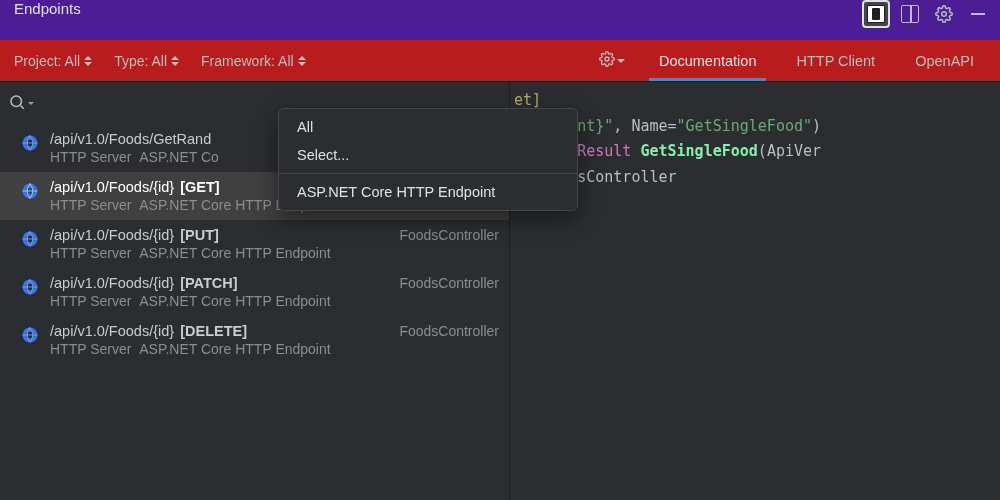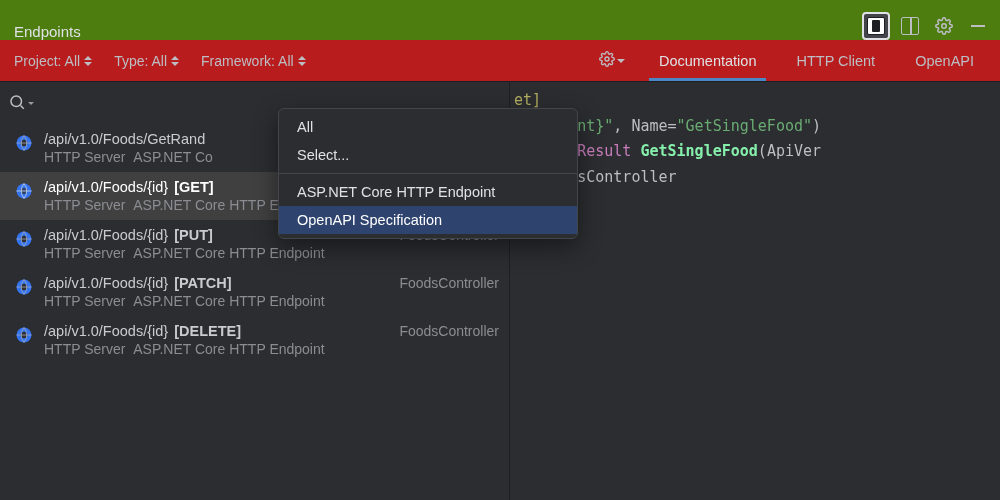--- a/index.html
+++ b/index.html
@@ -6,23 +6,23 @@
 body {
   width: 1000px; height: 500px;
   background: #2b2d30;
   font-family: -apple-system, "Segoe UI", sans-serif;
   font-size: 14px;
   color: #bcbec4;
   overflow: hidden;
   position: relative;
 }
 .header {
-  display: flex; align-items: flex-end; justify-content: space-between;
+  display: flex; align-items: flex-start; justify-content: space-between;
   height: 40px; padding: 0 8px 0 14px;
-  background: #4d7c0f;
+  background: #4c1d95;
 }
 .title { font-size: 15px; color: #dfe1e5; }
 .header-tools { display: flex; gap: 6px; align-items: center; }
 .tool-btn {
   width: 28px; height: 28px; display: flex; align-items: center; justify-content: center;
   border-radius: 4px; color: #bcbec4;
 }
 .tool-btn.boxed { background: #43454a; border: 2px solid #dfe1e5; border-radius: 4px; }
 .tool-btn svg { width: 18px; height: 18px; }
 .split-icon { width:18px;height:18px;border:1.5px solid #bcbec4;border-radius:2px;position:relative;}
@@ -50,21 +50,21 @@
 .tab.active{color:#dfe1e5;}
 .tab.active::after{content:"";position:absolute;left:8px;right:8px;bottom:0;height:3px;background:#4a88c7;}
 
 .main{display:flex;height:calc(500px - 82px);}
 .left{width:510px;border-right:1px solid #1e1f22;display:flex;flex-direction:column;overflow:hidden;}
 .search-row{height:42px;display:flex;align-items:center;padding:0 8px;}
 .search-icon svg{width:18px;height:18px;color:#bcbec4;}
 .tiny-down2{margin-left:2px;width:0;height:0;border-left:3px solid transparent;border-right:3px solid transparent;border-top:3px solid #9c9c9c;}
 
 .list{flex:1;overflow:hidden;}
-.item{padding:7px 10px 7px 14px;display:grid;grid-template-columns:24px 1fr auto;column-gap:6px;row-gap:2px;align-items:center;}
+.item{padding:7px 10px 7px 20px;display:grid;grid-template-columns:24px 1fr auto;column-gap:6px;row-gap:2px;align-items:center;}
 .item.selected{background:#404040;}
 .ep-icon{grid-row:1/3;width:20px;height:20px;align-self:start;margin-top:2px;}
 .ep-icon svg{width:20px;height:20px;}
 .path{color:#c9cbd1;font-size:14.5px;white-space:nowrap;overflow:hidden;}
 .method{font-weight:700;color:#c9cbd1;margin-left:2px;}
 .item.selected .path,.item.selected .method{color:#fff;}
 .ctrl{color:#8b8d93;font-size:14px;text-align:right;}
 .sub{grid-column:2/4;color:#8b8d93;font-size:14px;}
 
 .right{flex:1;padding:6px 4px;}
@@ -211,14 +211,13 @@
 <span> </span><span class="id">ActionResult</span> <span class="fn">GetSingleFood</span><span class="pn">(</span><span class="type">ApiVer</span>
 <span class="pn">ss </span><span class="type">FoodsController</span></div>
   </div>
 </div>
 
 <div class="popup">
   <div class="popup-item">All</div>
   <div class="popup-item">Select...</div>
   <div class="popup-sep"></div>
   <div class="popup-item">ASP.NET Core HTTP Endpoint</div>
-  <div class="popup-item hl">OpenAPI Specification</div>
 </div>
 
 </body></html>

